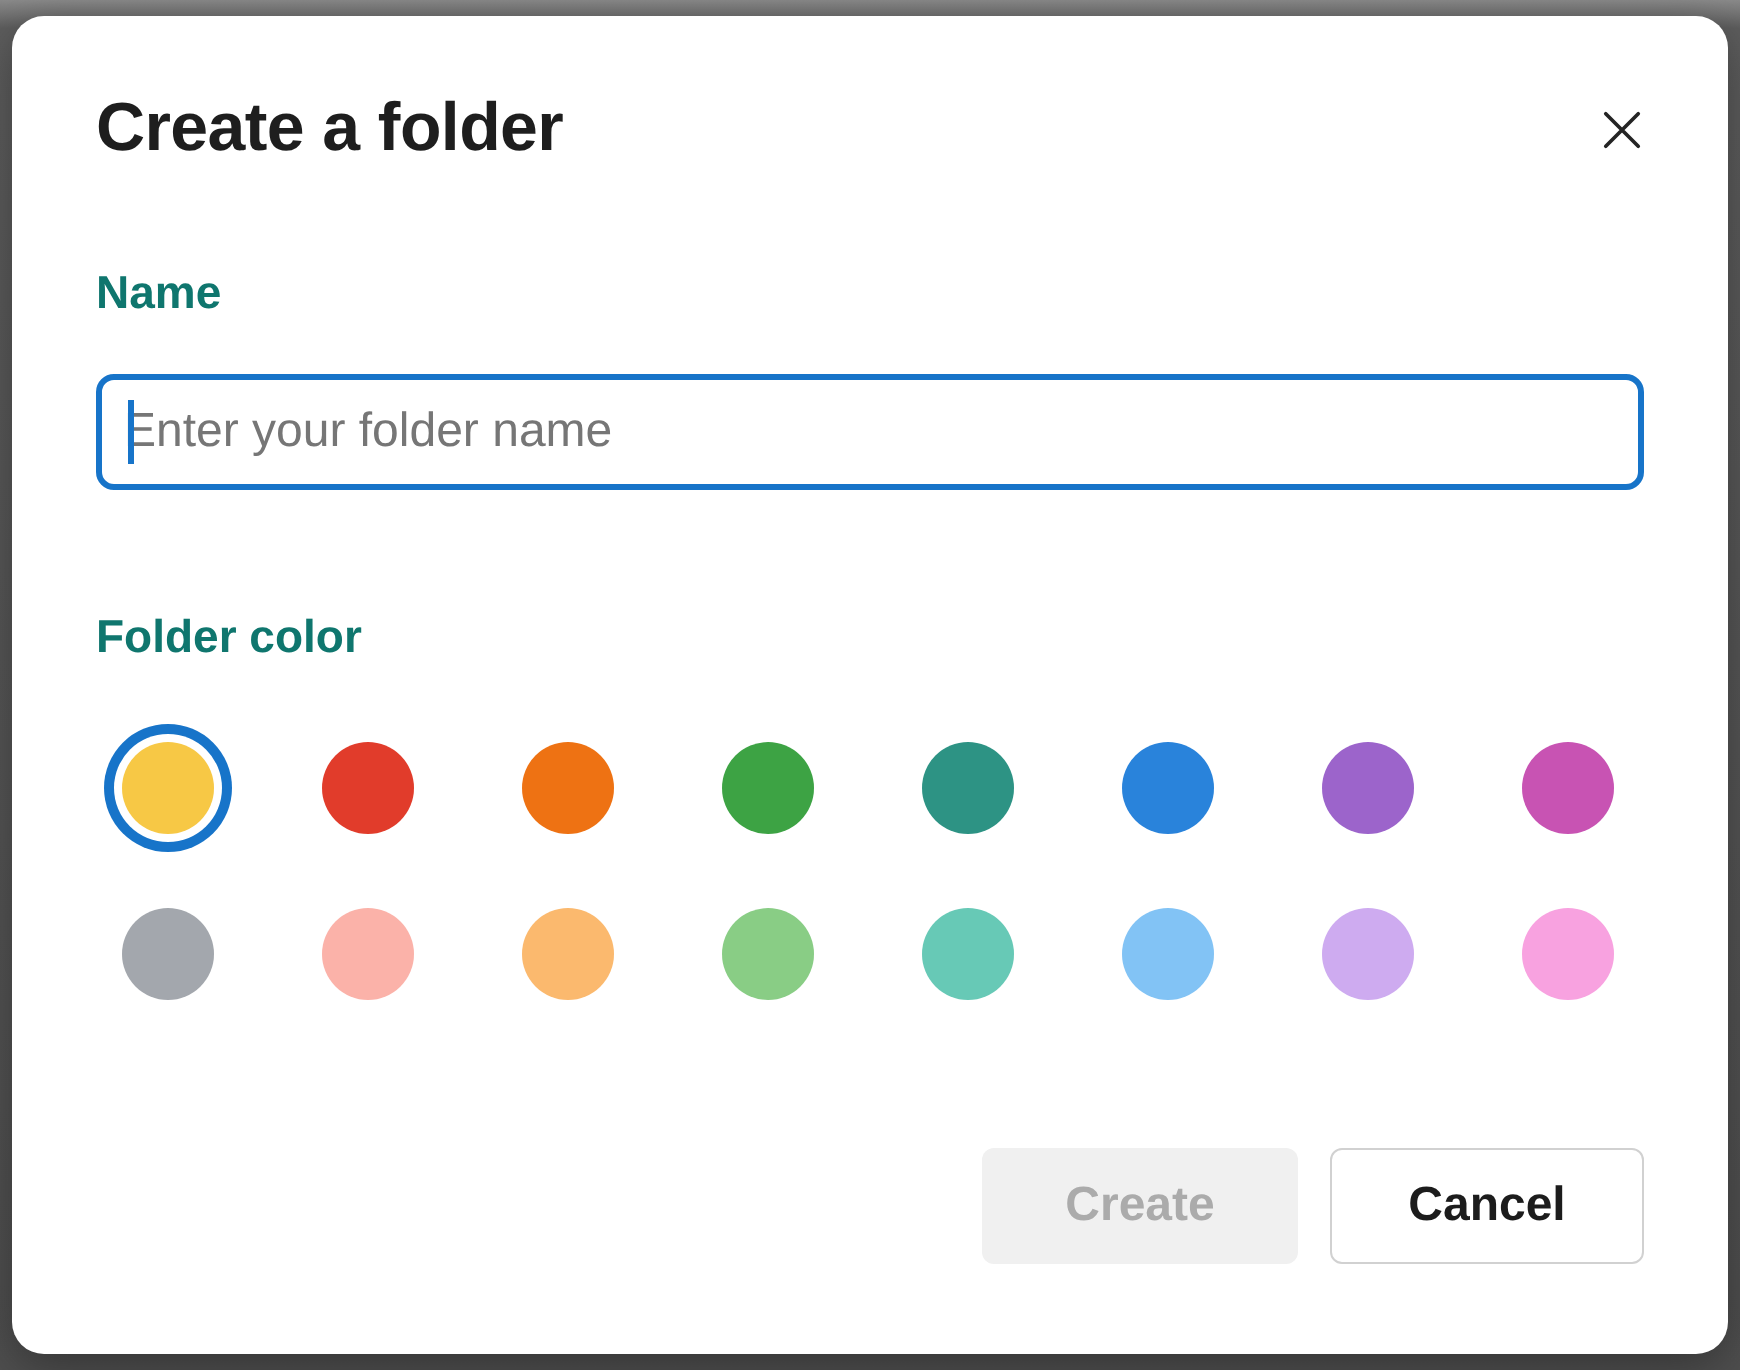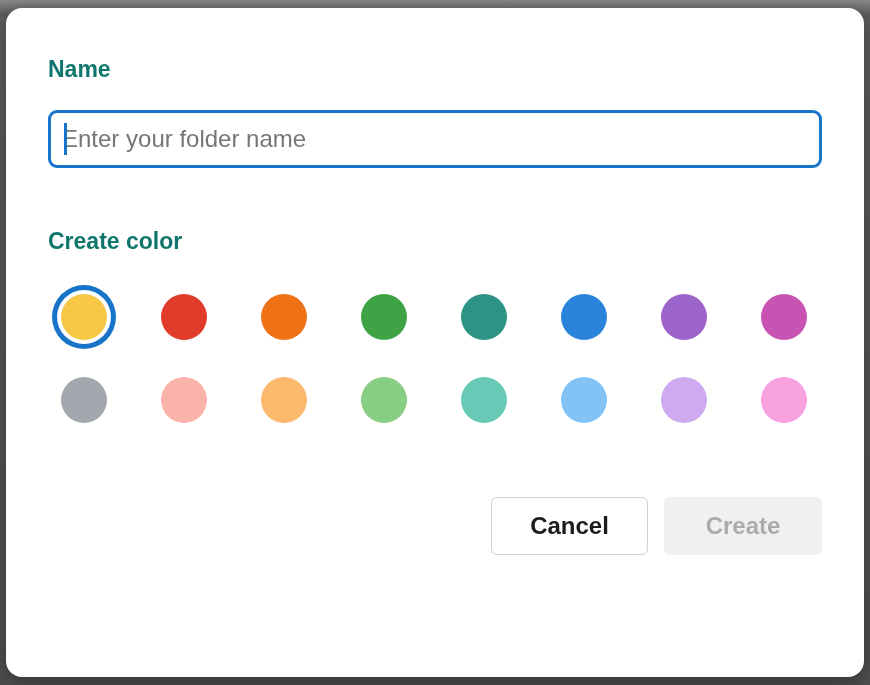--- a/index.html
+++ b/index.html
@@ -112,29 +112,39 @@
     color: #1C1C1C;
   }
 </style>
 </head>
 <body>
 
 <div class="backdrop"></div>
 
 <div class="dialog" role="dialog">
 
+  <div class="dialog-header">
+    <h1 class="dialog-title">Create a folder</h1>
+    <button class="close-btn" aria-label="Close">
+      <span>
+        <svg width="26" height="26" viewBox="0 0 24 24">
+          <path d="M4.5 4.5 L19.5 19.5 M19.5 4.5 L4.5 19.5" stroke="#242424" stroke-width="1.7" stroke-linecap="round" fill="none"></path>
+        </svg>
+      </span>
+    </button>
+  </div>
 
   <div class="field-label">Name</div>
 
   <div class="input-wrap">
     <input class="name-input" type="text" placeholder="Enter your folder name" style="">
     <span class="caret"></span>
   </div>
 
-  <div class="field-label color-label">Create color</div>
+  <div class="field-label color-label">Folder color</div>
 
   <div class="swatch-grid">
       <button class="swatch selected" title="yellow" aria-pressed="true" style="background: rgb(247, 200, 69);"></button>
       <button class="swatch" title="red" aria-pressed="false" style="background: rgb(225, 60, 43);"></button>
       <button class="swatch" title="orange" aria-pressed="false" style="background: rgb(238, 114, 19);"></button>
       <button class="swatch" title="green" aria-pressed="false" style="background: rgb(61, 163, 68);"></button>
       <button class="swatch" title="teal" aria-pressed="false" style="background: rgb(45, 147, 132);"></button>
       <button class="swatch" title="blue" aria-pressed="false" style="background: rgb(41, 131, 219);"></button>
       <button class="swatch" title="purple" aria-pressed="false" style="background: rgb(156, 100, 203);"></button>
       <button class="swatch" title="magenta" aria-pressed="false" style="background: rgb(200, 83, 179);"></button>
@@ -142,17 +152,17 @@
       <button class="swatch" title="salmon" aria-pressed="false" style="background: rgb(251, 178, 169);"></button>
       <button class="swatch" title="peach" aria-pressed="false" style="background: rgb(251, 185, 110);"></button>
       <button class="swatch" title="light-green" aria-pressed="false" style="background: rgb(137, 205, 133);"></button>
       <button class="swatch" title="mint" aria-pressed="false" style="background: rgb(103, 201, 182);"></button>
       <button class="swatch" title="light-blue" aria-pressed="false" style="background: rgb(130, 195, 245);"></button>
       <button class="swatch" title="lavender" aria-pressed="false" style="background: rgb(206, 171, 240);"></button>
       <button class="swatch" title="pink" aria-pressed="false" style="background: rgb(248, 162, 224);"></button>
     </div>
 
   <div class="dialog-footer">
+    <button class="btn btn-create" disabled="">Create</button>
     <button class="btn btn-cancel">Cancel</button>
-    <button class="btn btn-create" disabled="">Create</button>
   </div>
 
 </div>
 
 </body></html>

